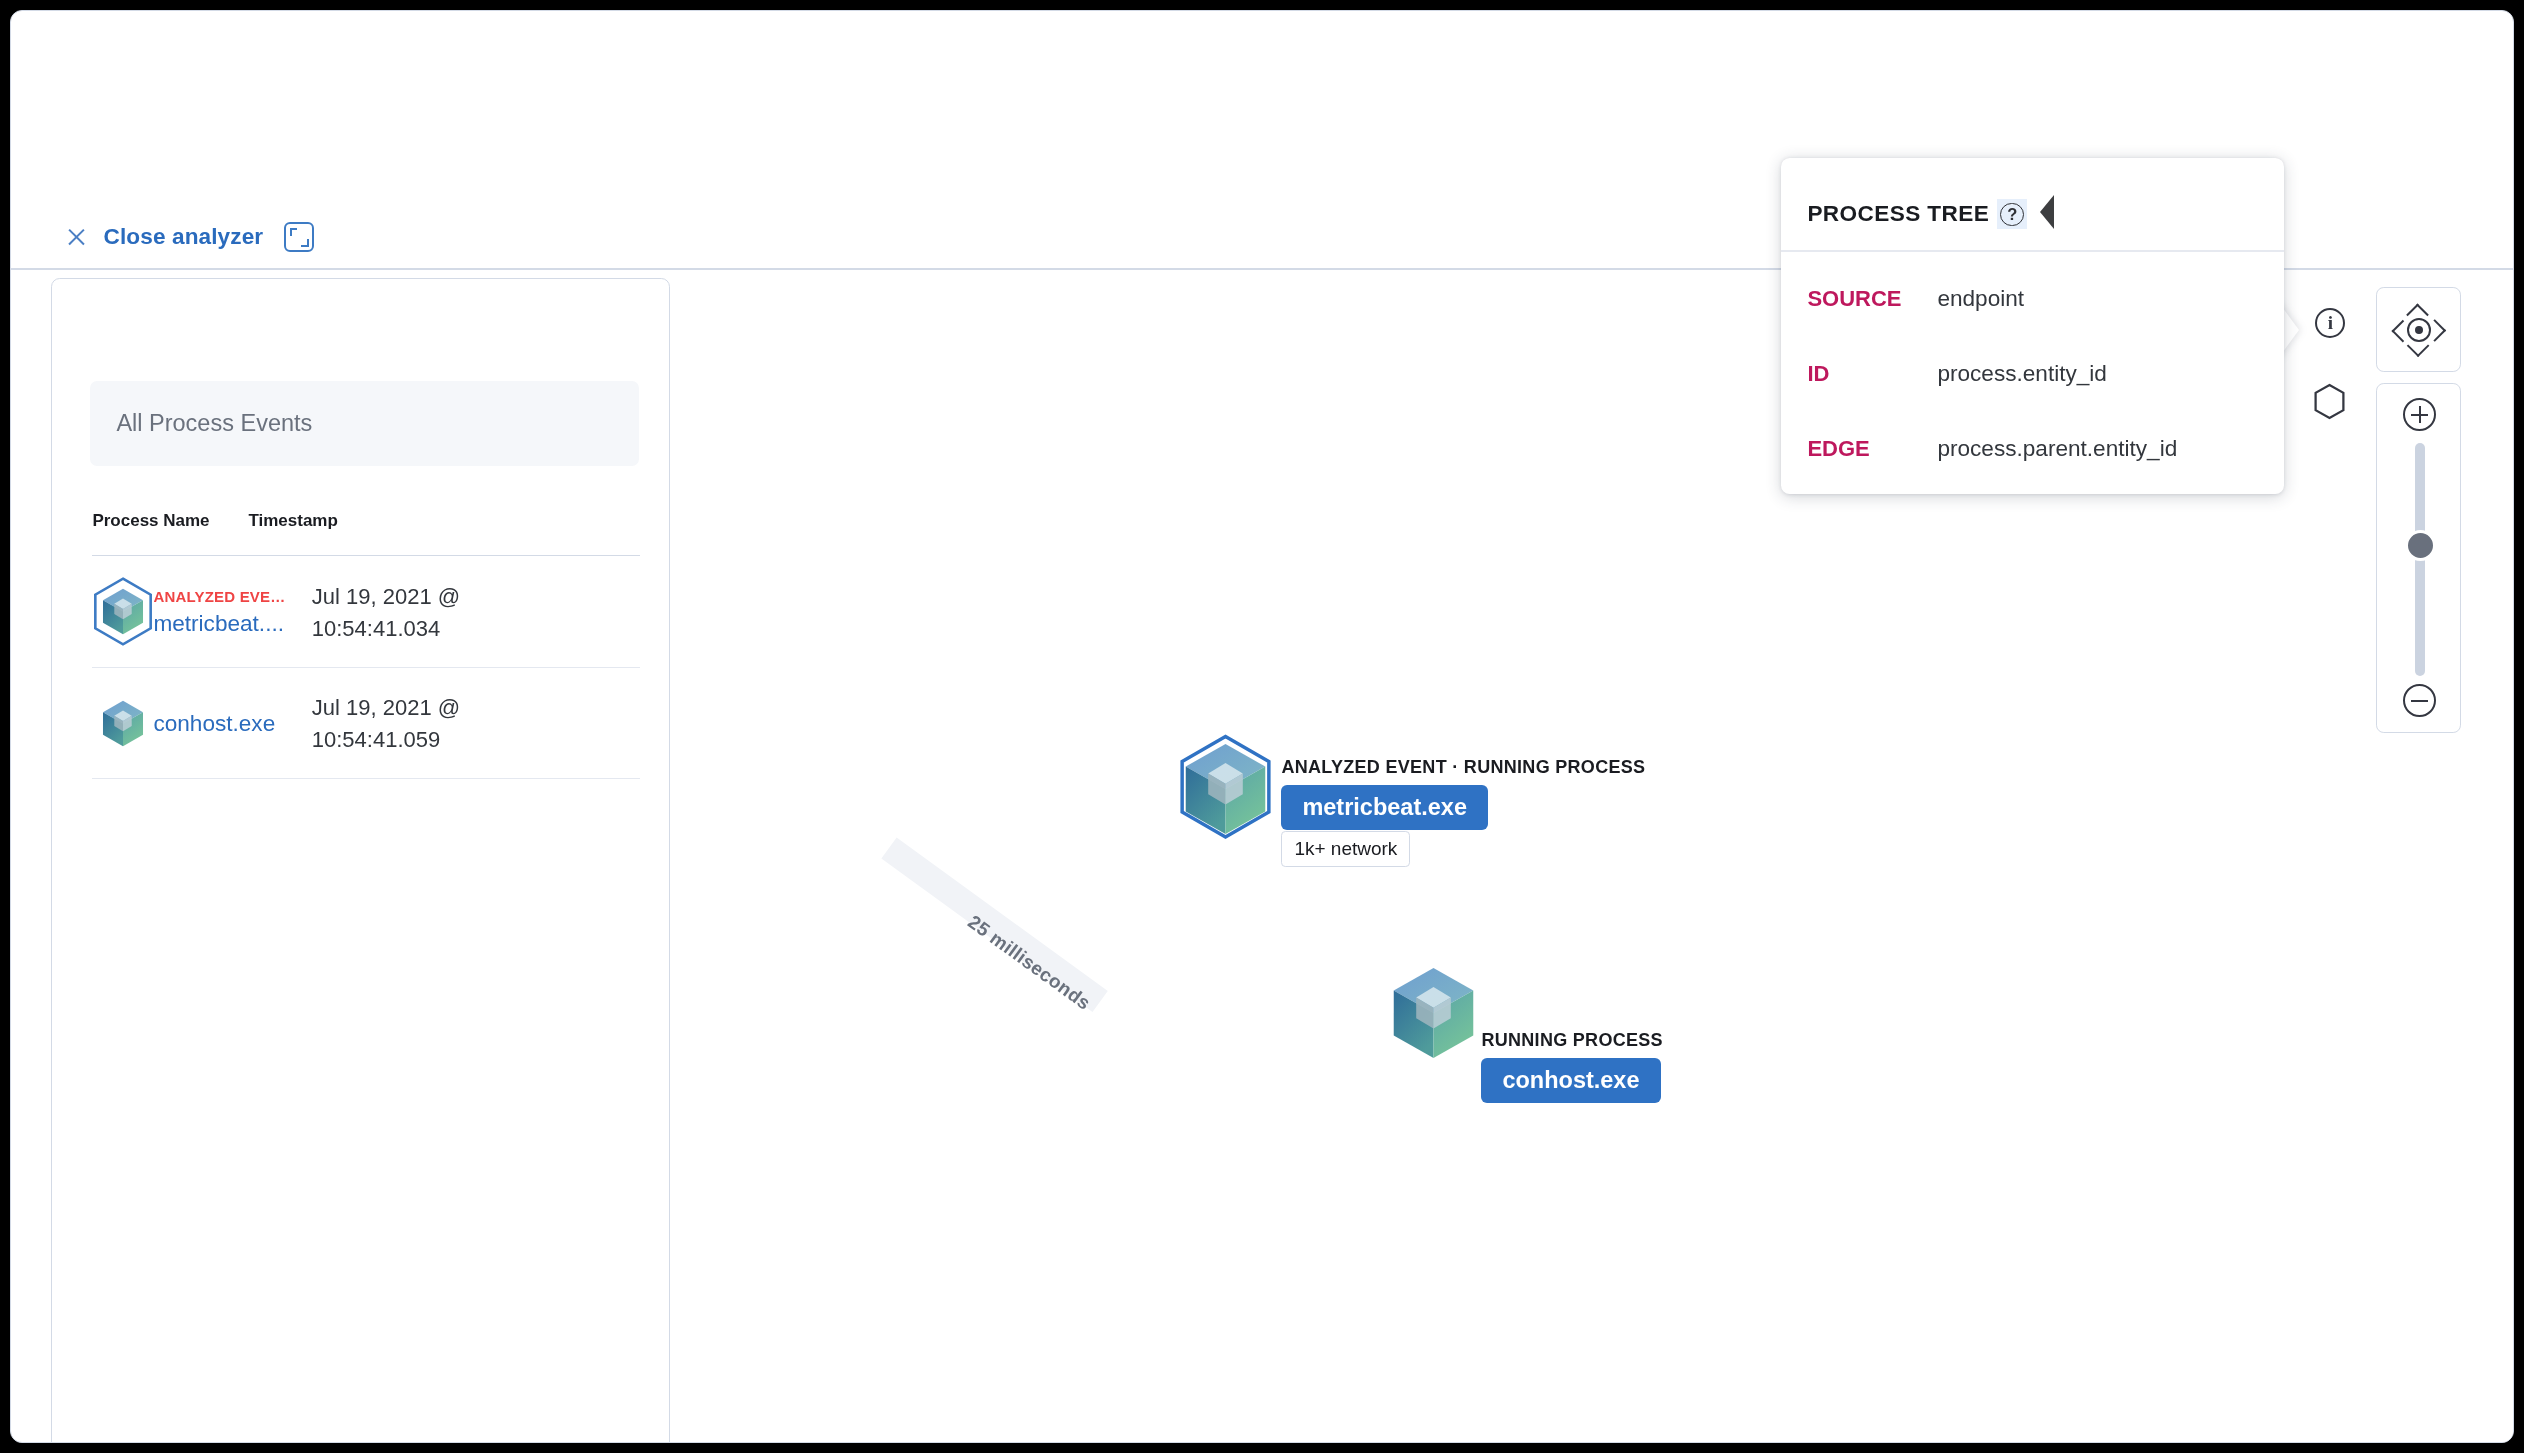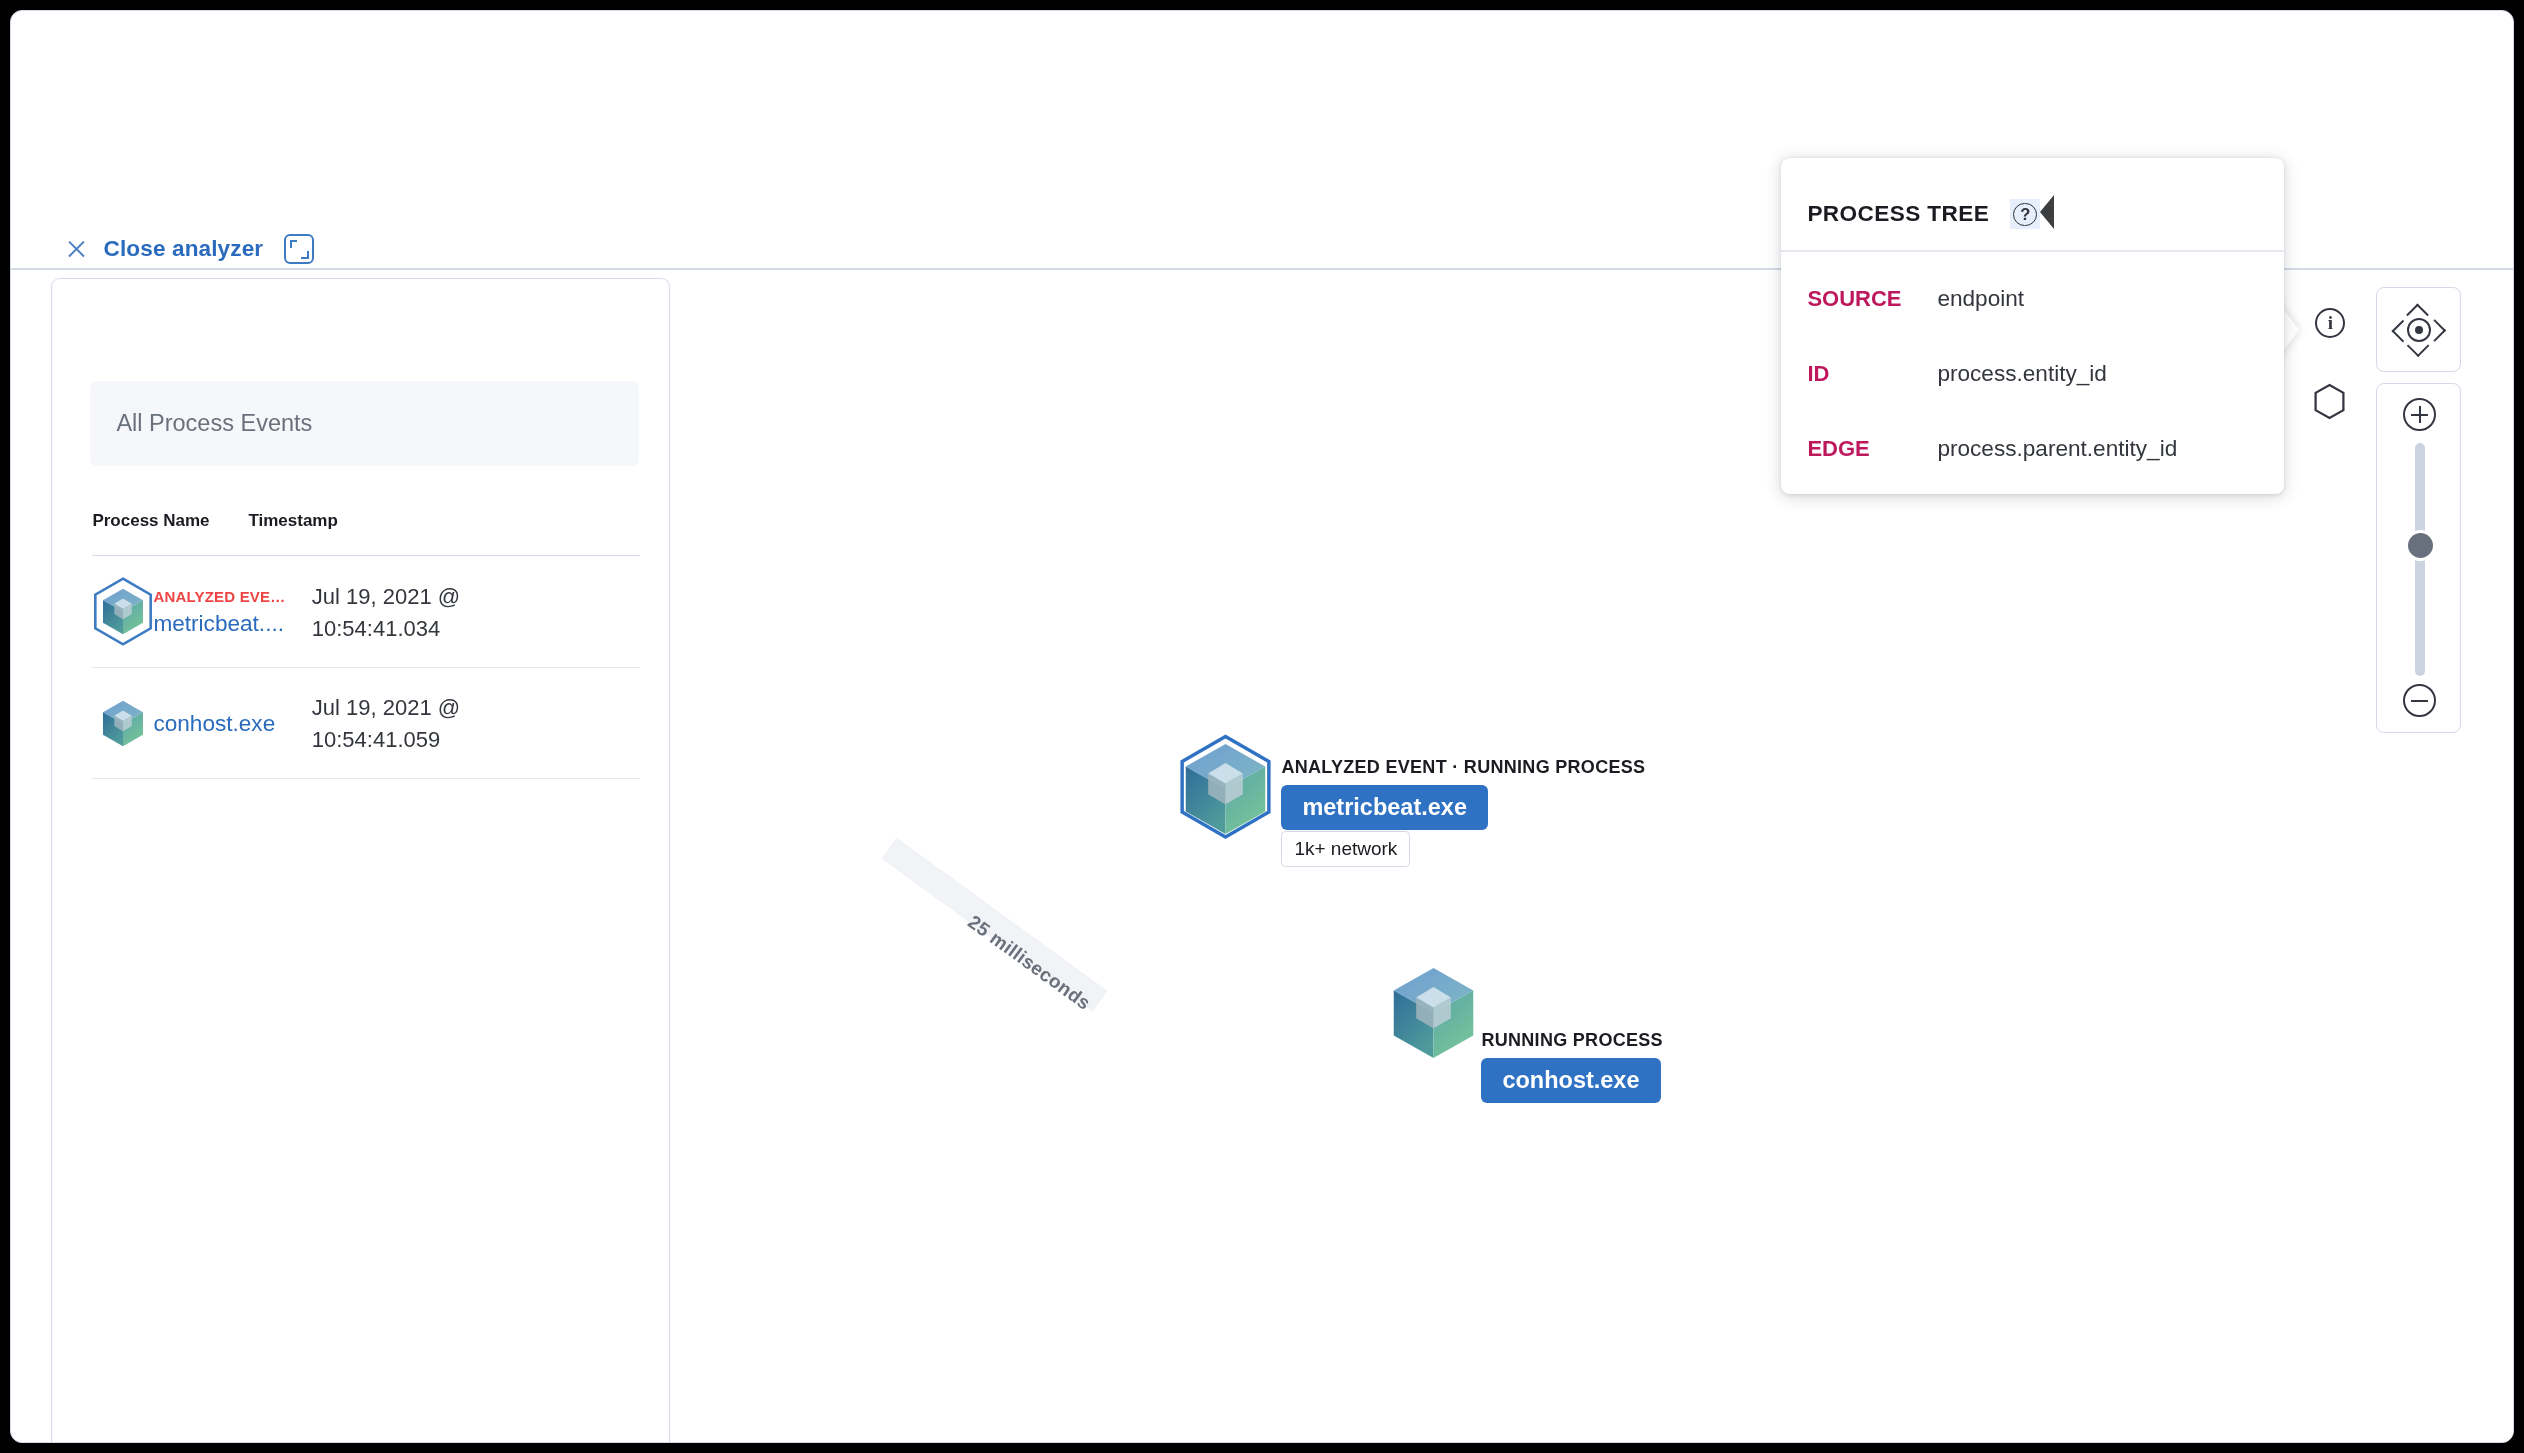--- a/index.html
+++ b/index.html
@@ -25,21 +25,21 @@
   .top-rule {
     position: absolute;
     left: 0; top: 257px;
     width: 2504px; height: 1.7px;
     background: #d3dae6;
   }
 
   
   .close-bar {
     position: absolute;
-    left: 54px; top: 223px;
+    left: 54px; top: 211px;
     display: flex; align-items: center; gap: 15.6px;
   }
   .x-icon {
     width: 22.6px; height: 22.6px;
     position: relative;
     flex: 0 0 auto;
   }
   .x-icon::before, .x-icon::after {
     content: ""; position: absolute;
     left: 0.9px; top: 10.4px; width: 21px; height: 2.1px;
@@ -247,21 +247,21 @@
   .popover {
     position: absolute;
     left: 1770px; top: 147px;
     width: 503px; height: 336px;
     background: #ffffff;
     border-radius: 8.7px;
     box-shadow: 0 2.6px 15.6px rgba(40,50,70,.20), 0 0.9px 3.5px rgba(40,50,70,.12);
   }
   .popover-head {
     position: absolute; left: 26px; top: 41px;
-    display: flex; align-items: center; gap: 21px;
+    display: flex; align-items: center; gap: 8px;
   }
   .popover-title {
     font-size: 22.6px; font-weight: 700; color: #1a1c21; letter-spacing: 0.4px;
   }
   .q-icon {
     width: 30px; height: 30px;
     background: #e6effb;
     display: flex; align-items: center; justify-content: center;
   }
   .q-circle {

